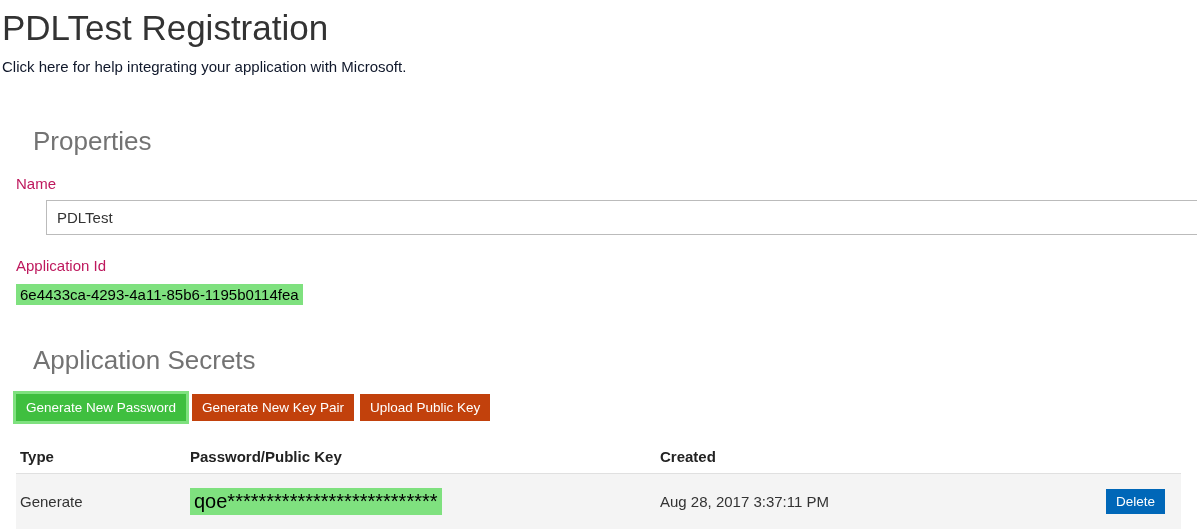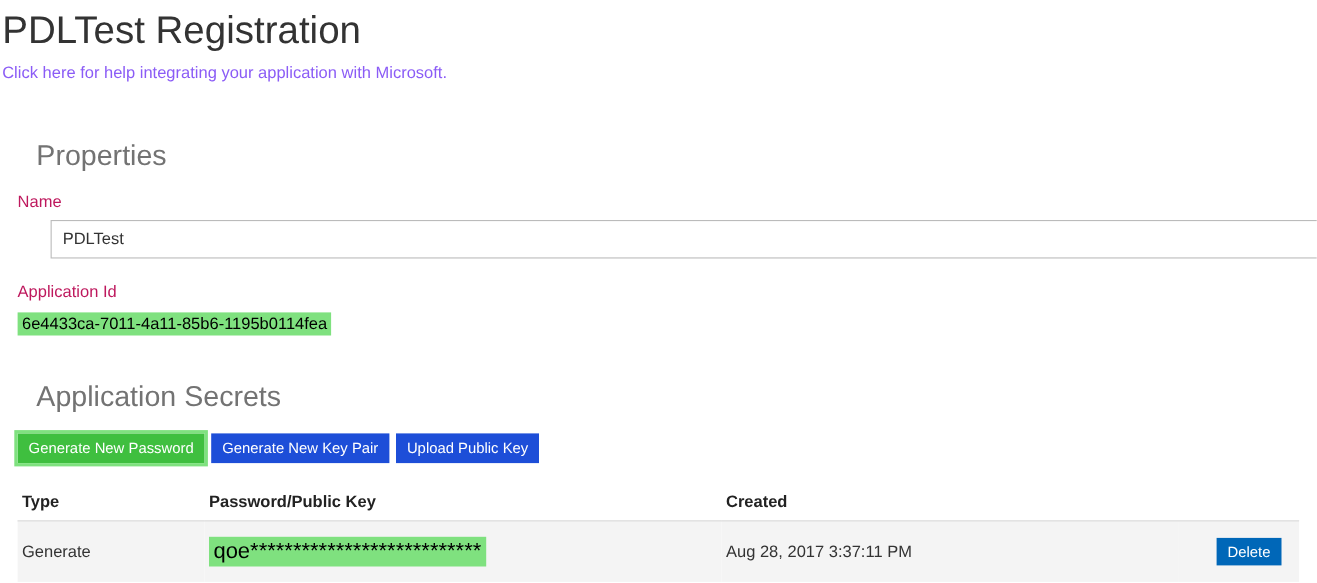--- a/index.html
+++ b/index.html
@@ -14,21 +14,21 @@
       width: 1197px;
     }
     .page-title {
       font-size: 35px;
       font-weight: 300;
       color: #333;
       padding: 8px 0 6px 2px;
     }
     .help-link {
       display: inline-block;
-      color: #8b5cf6;
+      color: #0f172a;
       font-size: 15px;
       font-weight: 400;
       text-decoration: none;
       padding: 4px 0 0 2px;
       cursor: pointer;
     }
     .section {
       margin-top: 50px;
       padding: 0 16px;
     }
@@ -79,21 +79,21 @@
       font-size: 13.5px;
       font-family: inherit;
       cursor: pointer;
       color: #fff;
     }
     .btn-green {
       background: #3fbf3f;
       outline: 3px solid #7fe17f;
     }
     .btn-blue {
-      background: #1d4ed8;
+      background: #c2410c;
     }
     .secrets-table {
       width: 100%;
       border-collapse: collapse;
       margin-top: 21px;
     }
     .secrets-table th {
       text-align: left;
       font-size: 15px;
       font-weight: 600;
@@ -140,21 +140,21 @@
 <div class="section">
   <h2 class="section-title">Properties</h2>
 
   <div class="field-block">
     <div class="field-label">Name</div>
     <input type="text" class="text-input" value="PDLTest" style="">
   </div>
 
   <div class="field-block">
     <div class="field-label">Application Id</div>
-    <span class="app-id-value">6e4433ca-7011-4a11-85b6-1195b0114fea</span>
+    <span class="app-id-value">6e4433ca-4293-4a11-85b6-1195b0114fea</span>
   </div>
 </div>
 
 <div class="section">
   <h2 class="section-title">Application Secrets</h2>
 
   <div class="button-row">
     <button class="btn btn-green">Generate New Password</button>
     <button class="btn btn-blue">Generate New Key Pair</button>
     <button class="btn btn-blue">Upload Public Key</button>

